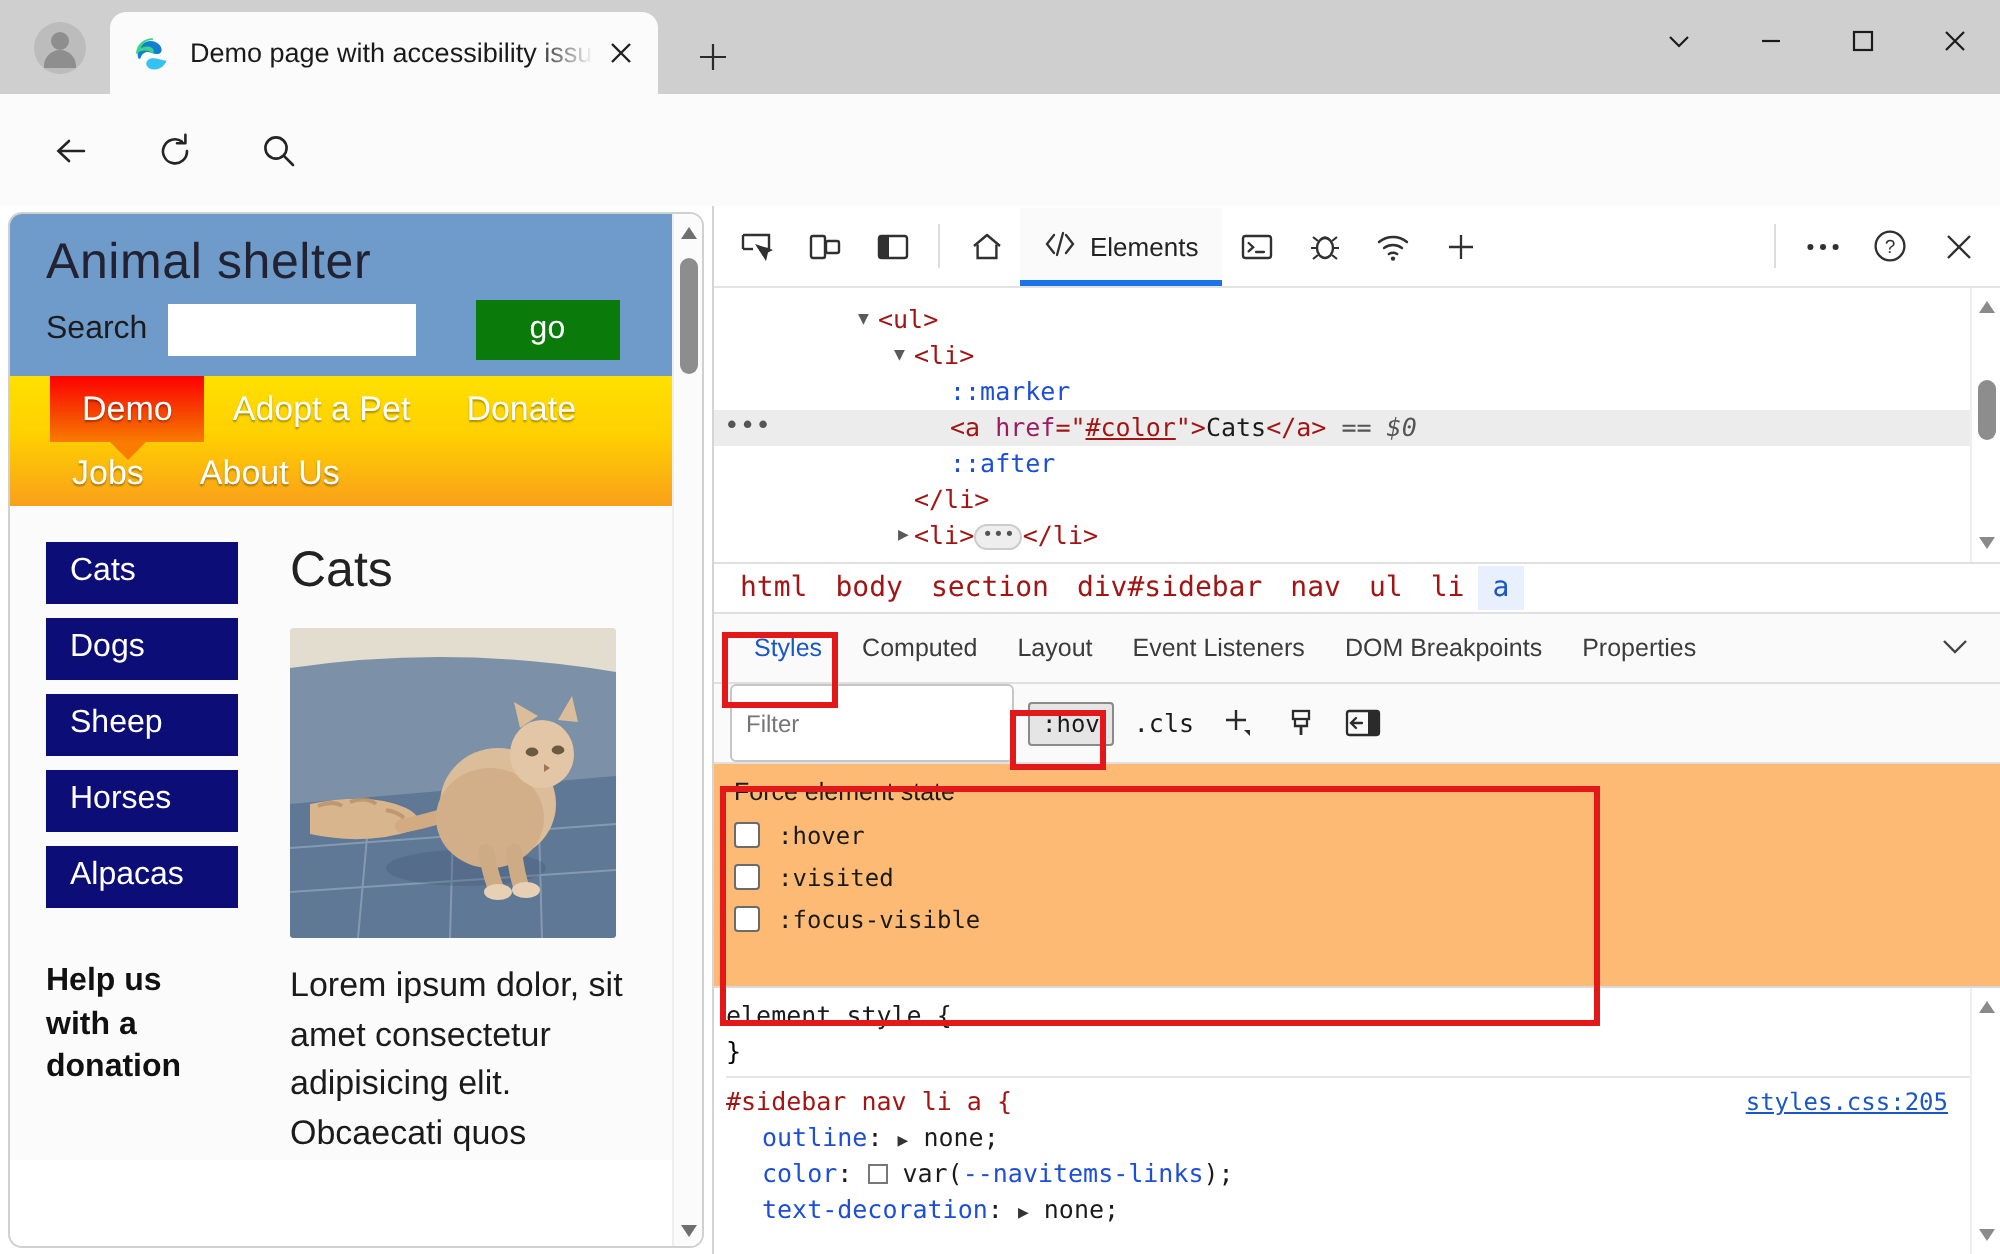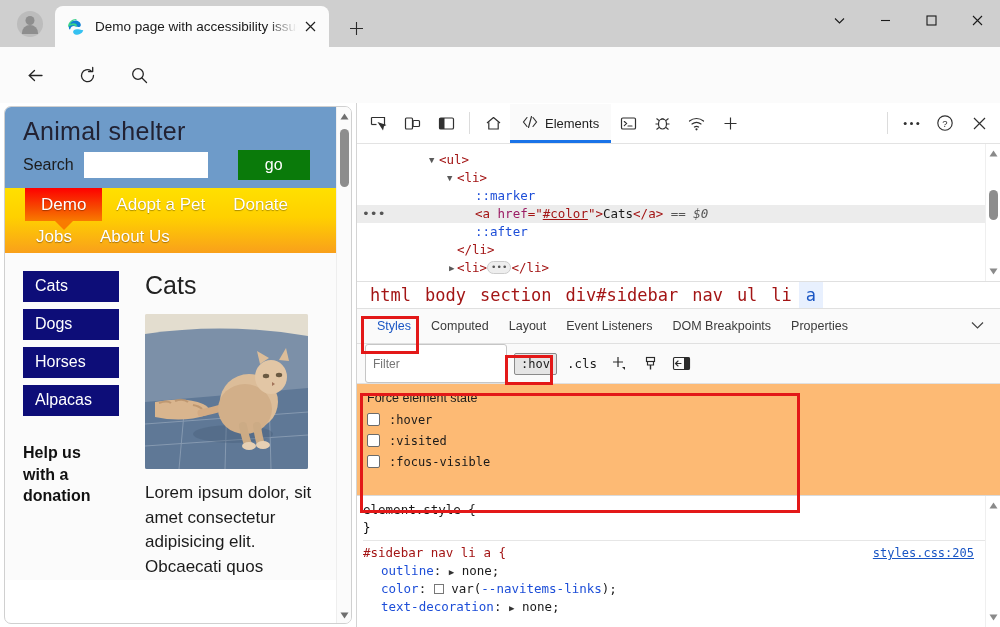--- a/index.html
+++ b/index.html
@@ -168,21 +168,21 @@
   .dots-badge {
     display: inline-block; background: #eee; border: 1px solid #ccc; border-radius: 8px;
     font-size: 9px; padding: 0 3px; line-height: 11px; color: #555; vertical-align: 2px;
   }
   .dom-dots { position: absolute; left: 5px; color: #555; font-size: 13px; }
 
   
   .dt-crumbs {
     flex: 0 0 25px; border-top: 1px solid #e0e0e0; background: #fff;
     display: flex; align-items: center; padding-left: 6px;
-    font-family: "DejaVu Sans Mono", monospace; font-size: 17px;
+    font-family: "DejaVu Sans Mono", monospace; font-size: 14px;
   }
   .crumb { color: #a31515; padding: 3px 7px; }
   .crumb.active { background: #e8f0fe; color: #1a56c4; }
 
   
   .dt-subtabs {
     flex: 0 0 36px; background: #fafafa; border-top: 1px solid #e0e0e0; border-bottom: 1px solid #e0e0e0;
     display: flex; align-items: center; padding-left: 10px; position: relative;
   }
   .subtab { font-size: 12.5px; color: #3b3b3b; padding: 6px 10px; }
@@ -390,20 +390,21 @@
           <div class="pg-navrow2">
             <a class="pg-navitem" style="padding-left:0">Jobs</a>
             <a class="pg-navitem">About Us</a>
           </div>
         </div>
 
         <div class="pg-body">
           <div class="pg-sidebar">
             <a class="pg-sidelink">Cats</a>
             <a class="pg-sidelink">Dogs</a>
+            <a class="pg-sidelink">Sheep</a>
             <a class="pg-sidelink">Horses</a>
             <a class="pg-sidelink">Alpacas</a>
             <div class="pg-donate">Help us with a donation</div>
           </div>
           <div class="pg-main">
             <div class="pg-h2">Cats</div>
             <div class="pg-photo">
               <svg width="163" height="155" viewBox="0 0 163 155" preserveAspectRatio="none">
                 <rect width="163" height="155" fill="#e3ddcf"></rect>
                 <path d="M0 20 Q80 8 163 22 L163 155 L0 155 Z" fill="#7c90a8"></path>

